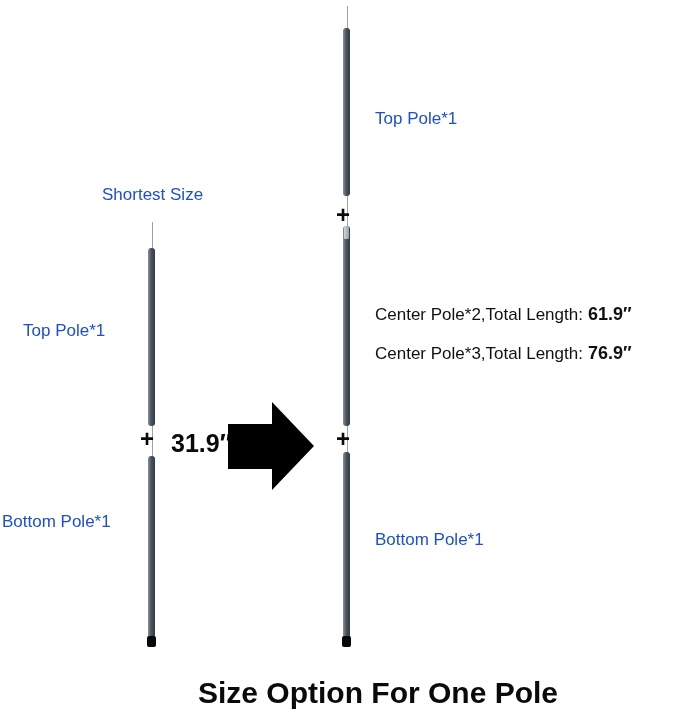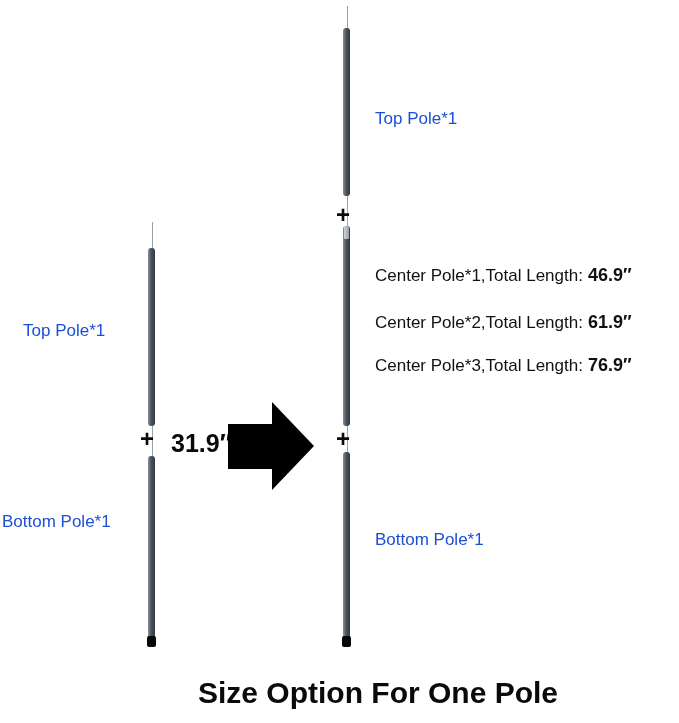--- a/index.html
+++ b/index.html
@@ -89,20 +89,21 @@
     font-weight: bold;
     color: #0a0a0a;
     margin-left: 48px;
   }
 </style>
 </head>
 <body>
 
 <div class="canvas">
 
+  <div class="label" style="left:102px; top:185px;">Shortest Size</div>
 
   <div class="cord" style="left:152px; top:222px; height:27px;"></div>
 
   <div class="rod" style="left:148px; top:248px; height:178px;"></div>
 
   <div class="cord" style="left:152px; top:426px; height:31px;"></div>
 
   <div class="rod" style="left:148px; top:456px; height:182px;"></div>
 
   <div class="tip-black" style="left:147px; top:636px;"></div>
@@ -132,27 +133,24 @@
   <div class="cord" style="left:347px; top:426px; height:28px;"></div>
 
   <div class="rod" style="left:343px; top:452px; height:186px;"></div>
 
   <div class="tip-black" style="left:342px; top:636px;"></div>
 
   <div class="label" style="left:375px; top:109px;">Top Pole*1</div>
 
   <div class="plus" style="left:336px; top:203px;">+</div>
 
-  <div class="option-line" style="top:265px;">
-    <span>Center Pole*1,Total Length:</span><span class="value">46.9″</span>
-  </div>
-  <div class="option-line" style="top:304px;margin-top:8px;">
+  <div class="option-line" style="top:304px;">
     <span>Center Pole*2,Total Length:</span><span class="value">61.9″</span>
   </div>
-  <div class="option-line" style="top:343px;margin-top:12px;">
+  <div class="option-line" style="top:343px;">
     <span>Center Pole*3,Total Length:</span><span class="value">76.9″</span>
   </div>
 
   <div class="plus" style="left:336px; top:427px;">+</div>
 
   <div class="label" style="left:375px; top:530px;">Bottom Pole*1</div>
 
   <div class="page-title">Size Option For One Pole</div>
 
 </div>

